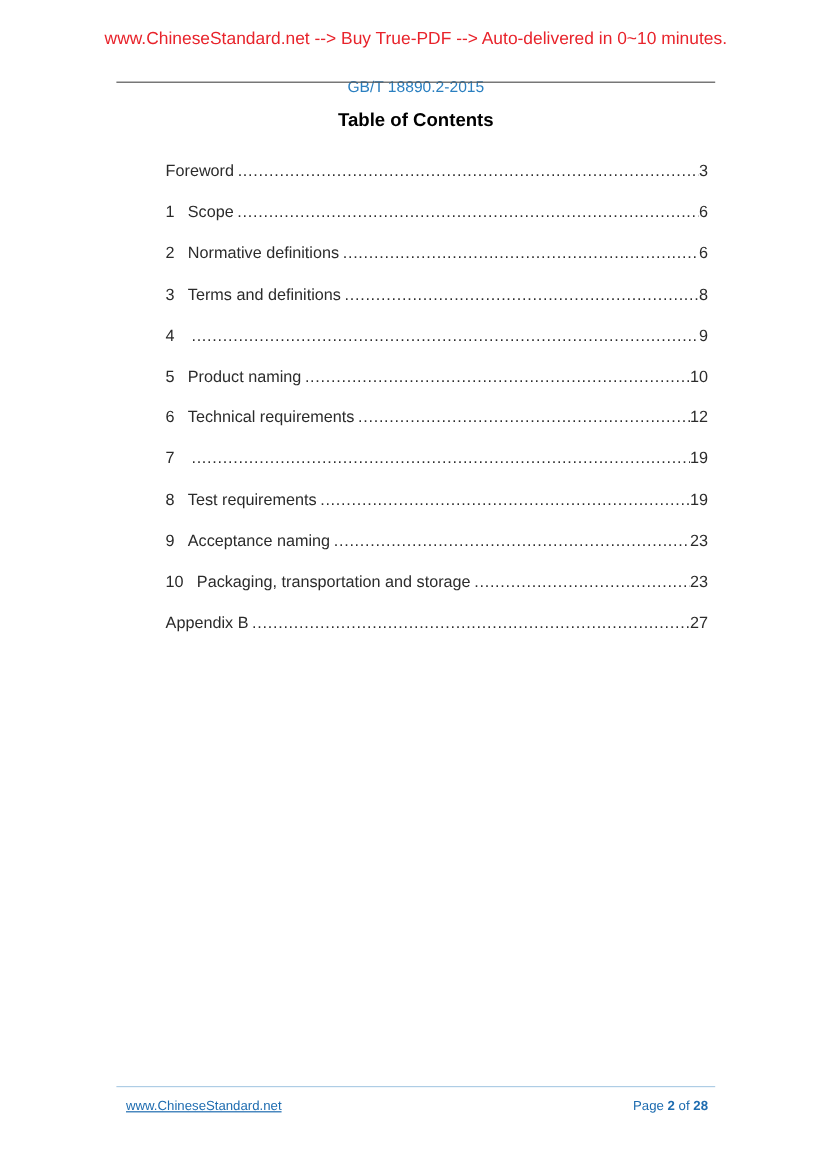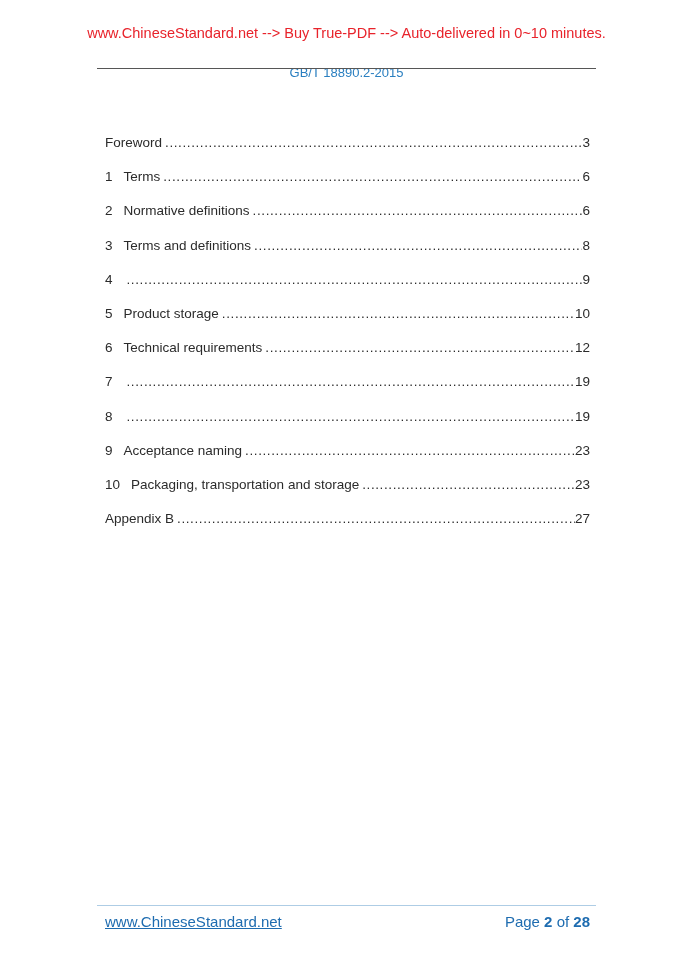--- a/index.html
+++ b/index.html
@@ -55,20 +55,21 @@
     left: 105px;
     width: 485px;
   }
   .toc-row {
     display: flex;
     line-height: 34.2px;
     height: 34.2px;
     font-size: 13.5px;
     color: #2b2b2b;
     cursor: pointer;
+    margin-left: 33px;
   }
   .toc-num { margin-right: 11px; white-space: nowrap; }
   .toc-title { white-space: nowrap; }
   .toc-dots {
     flex: 1;
     overflow: hidden;
     white-space: nowrap;
     padding-left: 3px;
     letter-spacing: 0.6px;
   }
@@ -83,21 +84,21 @@
     width: 499px; height: 1px;
     background: #aecde5;
   }
   .footer {
     position: absolute;
     top: 911px; left: 105px;
     width: 485px;
     display: flex;
     justify-content: space-between;
     align-items: baseline;
-    font-size: 15px;
+    font-size: 11px;
     line-height: 22px;
     color: #1e6cb0;
   }
   .footer-link {
     color: #1e6cb0;
     text-decoration: underline;
     cursor: pointer;
   }
   .footer-page b { font-weight: bold; }
 </style>
@@ -105,32 +106,33 @@
 <body>
 
 <div class="page">
 
   <div class="banner">www.ChineseStandard.net --&gt; Buy True-PDF --&gt; Auto-delivered in 0~10 minutes.</div>
 
   <div class="std-header">GB/T 18890.2-2015</div>
 
   <div class="header-rule"></div>
 
+  <div class="doc-title">Table of Contents</div>
 
   <div class="toc">
     <div class="toc-row">
 
       <span class="toc-title">Foreword</span>
       <span class="toc-dots"></span>
       <span class="toc-page">3</span>
     </div>
 
     <div class="toc-row">
       <span class="toc-num">1</span>
-      <span class="toc-title">Terms</span>
+      <span class="toc-title">Scope</span>
       <span class="toc-dots"></span>
       <span class="toc-page">6</span>
     </div>
 
     <div class="toc-row">
       <span class="toc-num">2</span>
       <span class="toc-title">Normative definitions</span>
       <span class="toc-dots"></span>
       <span class="toc-page">6</span>
     </div>
@@ -143,40 +145,41 @@
     </div>
 
     <div class="toc-row">
       <span class="toc-num">4</span>
       <span class="toc-dots"></span>
       <span class="toc-page">9</span>
     </div>
 
     <div class="toc-row">
       <span class="toc-num">5</span>
-      <span class="toc-title">Product storage</span>
+      <span class="toc-title">Product naming</span>
       <span class="toc-dots"></span>
       <span class="toc-page">10</span>
     </div>
 
     <div class="toc-row">
       <span class="toc-num">6</span>
       <span class="toc-title">Technical requirements</span>
       <span class="toc-dots"></span>
       <span class="toc-page">12</span>
     </div>
 
     <div class="toc-row">
       <span class="toc-num">7</span>
       <span class="toc-dots"></span>
       <span class="toc-page">19</span>
     </div>
 
     <div class="toc-row">
       <span class="toc-num">8</span>
+      <span class="toc-title">Test requirements</span>
       <span class="toc-dots"></span>
       <span class="toc-page">19</span>
     </div>
 
     <div class="toc-row">
       <span class="toc-num">9</span>
       <span class="toc-title">Acceptance naming</span>
       <span class="toc-dots"></span>
       <span class="toc-page">23</span>
     </div>

